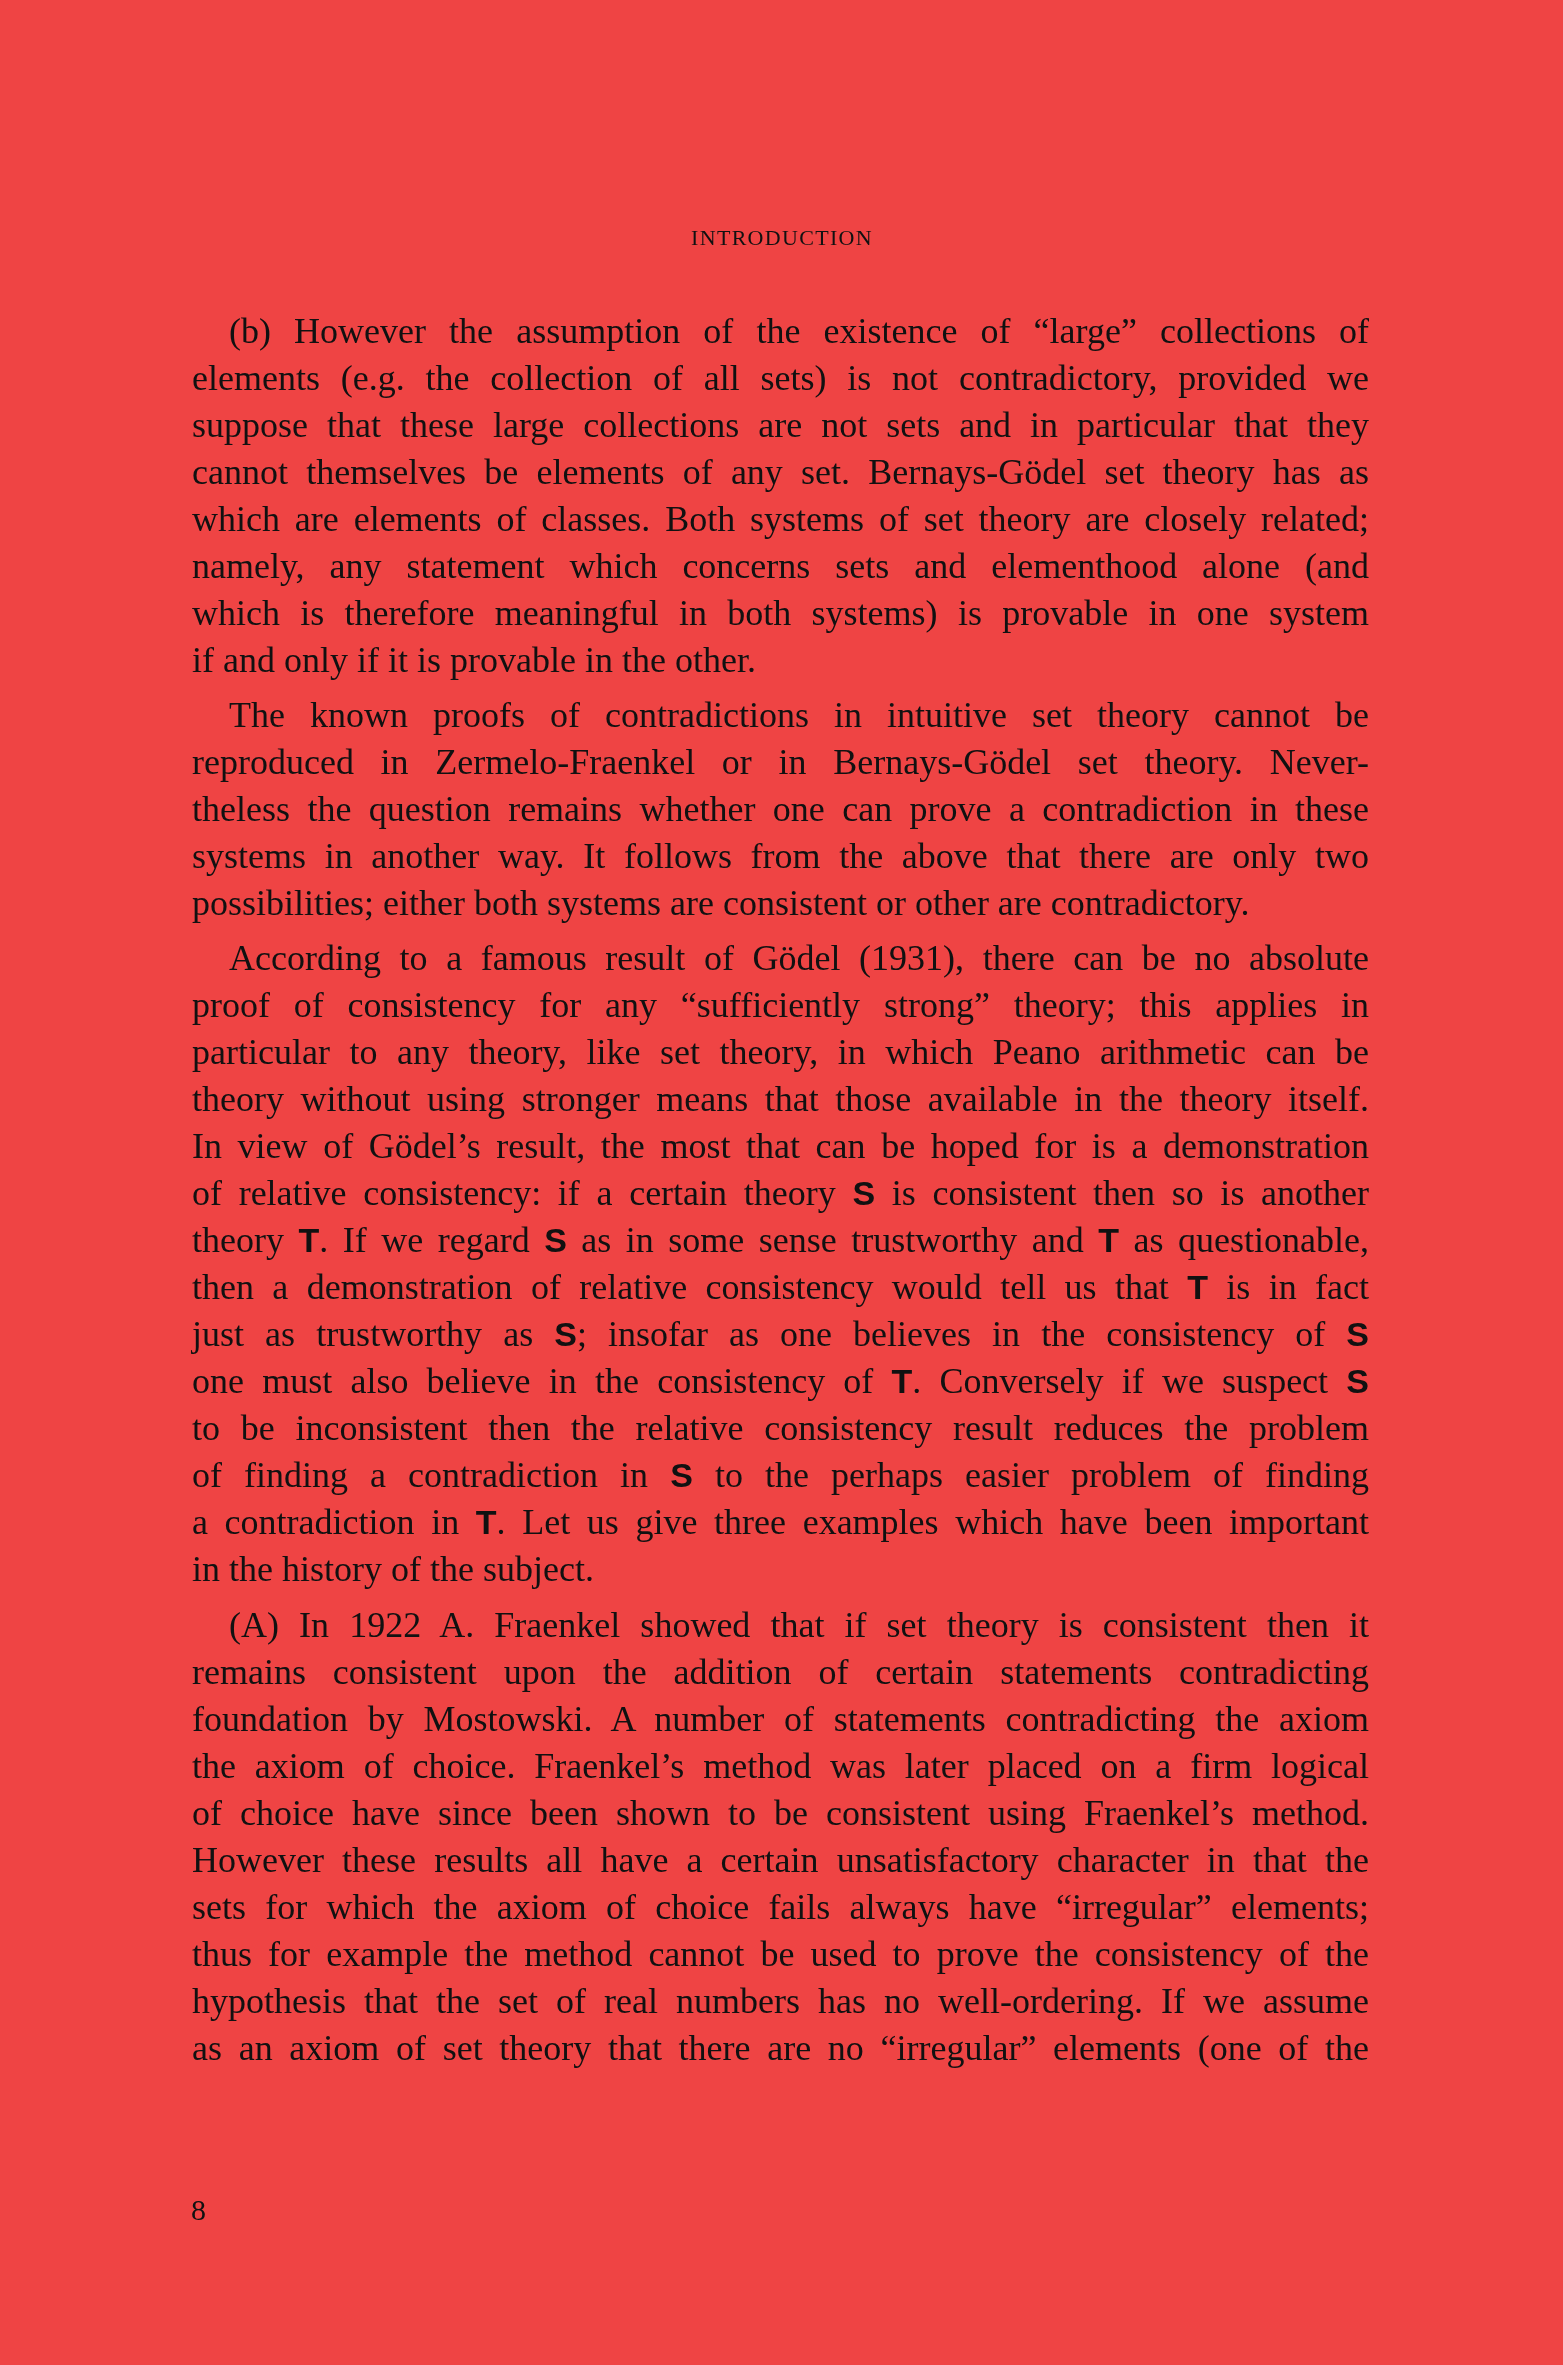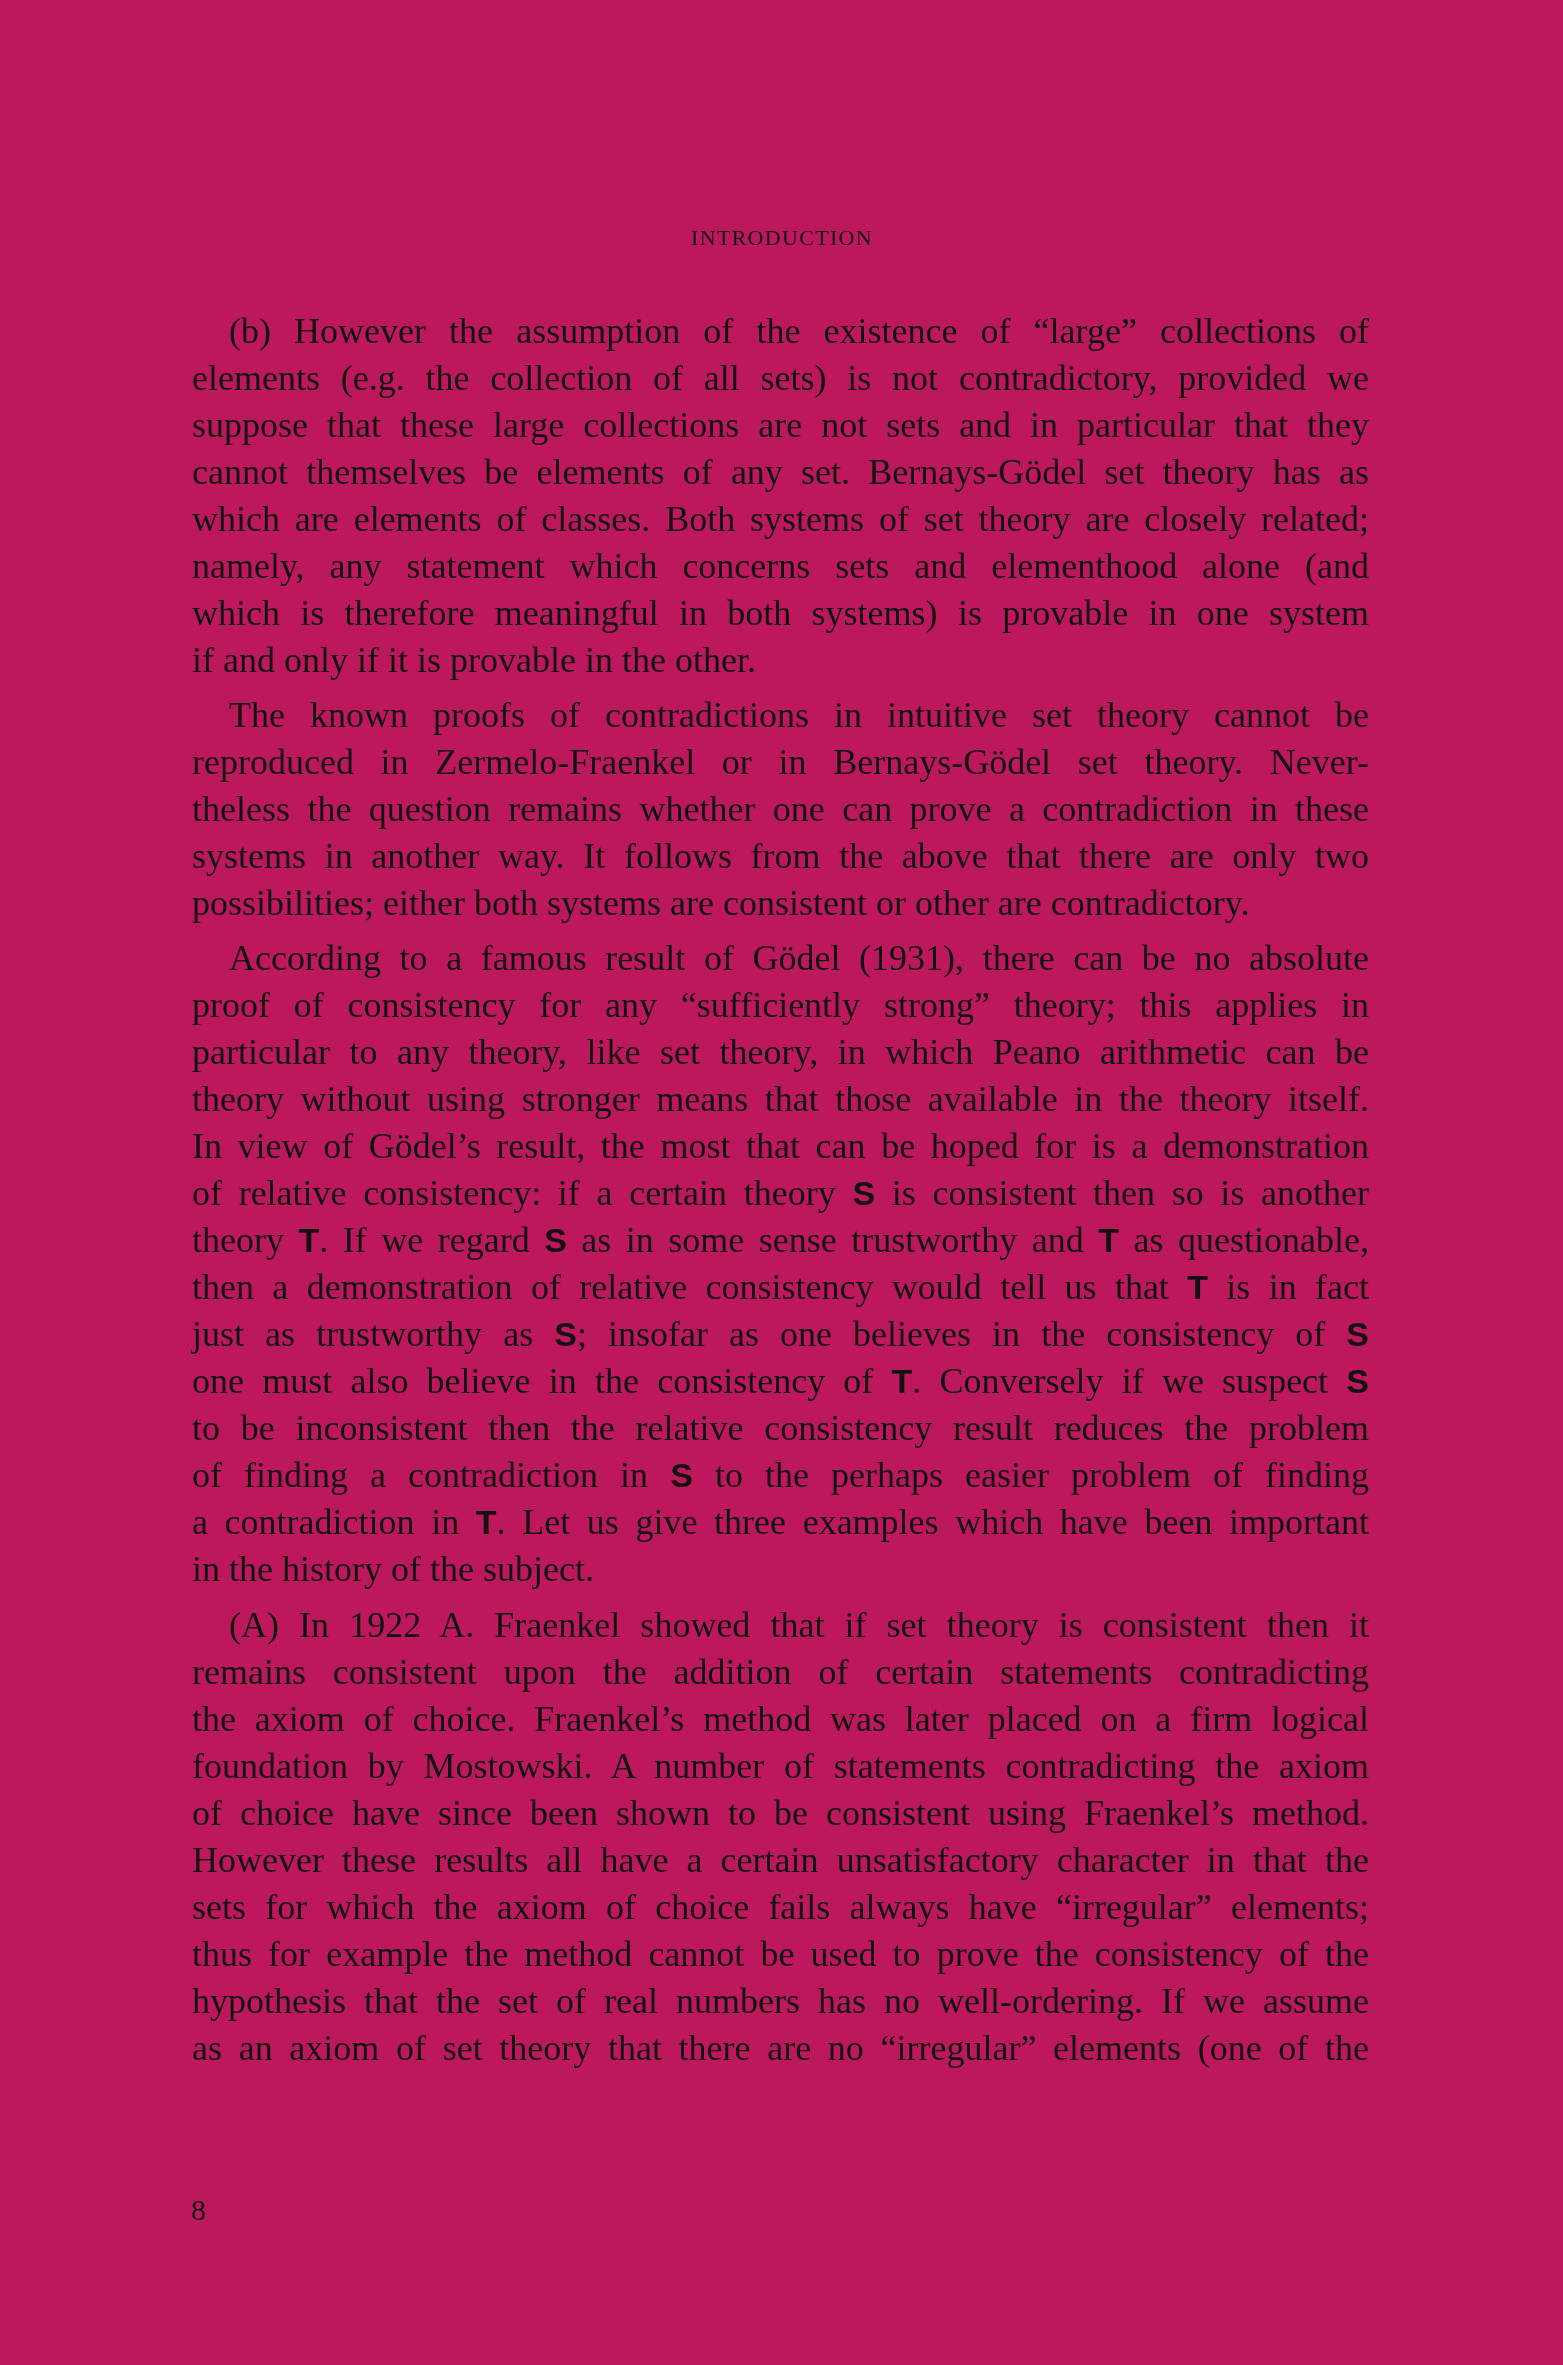--- a/index.html
+++ b/index.html
@@ -1,17 +1,17 @@
 <!DOCTYPE html>
 <html style="font-size:14px"><head>
 <meta charset="utf-8">
 <style>
   html, body { margin: 0; padding: 0; background: #ffffff; }
   body { width: 1564px; height: 2366px; position: relative; overflow: hidden; }
-  .page { position: absolute; left: 0; top: 0; width: 1564px; height: 2366px; background: #be185d; color: #111; }
+  .page { position: absolute; left: 0; top: 0; width: 1564px; height: 2366px; background: #ef4444; color: #111; }
   .running-head {
     position: absolute; left: 0; width: 1564px; top: 225px; text-align: center;
     font-family: "Liberation Serif", serif; font-size: 22px; letter-spacing: 1.3px; color: #111;
   }
   .body {
     position: absolute; left: 184px; top: 300px; width: 1193px;
     font-family: "Liberation Serif", serif; font-size: 36px; color: #111;
   }
   .para { margin: 8px; }
   .para + .para { margin-top: 0; }
@@ -63,22 +63,22 @@
         <span class="line">just as trustworthy as <span class="b">S</span>; insofar as one believes in the consistency of <span class="b">S</span></span>
         <span class="line">one must also believe in the consistency of <span class="b">T</span>. Conversely if we suspect <span class="b">S</span></span>
         <span class="line">to be inconsistent then the relative consistency result reduces the problem</span>
         <span class="line">of finding a contradiction in <span class="b">S</span> to the perhaps easier problem of finding</span>
         <span class="line">a contradiction in <span class="b">T</span>. Let us give three examples which have been important</span>
         <span class="line last">in the history of the subject.</span>
       </div>
       <div class="para gap">
         <span class="line indent">(A) In 1922 A. Fraenkel showed that if set theory is consistent then it</span>
         <span class="line">remains consistent upon the addition of certain statements contradicting</span>
+        <span class="line">foundation by Mostowski. A number of statements contradicting the axiom</span>
         <span class="line">the axiom of choice. Fraenkel’s method was later placed on a firm logical</span>
-        <span class="line">foundation by Mostowski. A number of statements contradicting the axiom</span>
         <span class="line">of choice have since been shown to be consistent using Fraenkel’s method.</span>
         <span class="line">However these results all have a certain unsatisfactory character in that the</span>
         <span class="line">sets for which the axiom of choice fails always have “irregular” elements;</span>
         <span class="line">thus for example the method cannot be used to prove the consistency of the</span>
         <span class="line">hypothesis that the set of real numbers has no well-ordering. If we assume</span>
         <span class="line">as an axiom of set theory that there are no “irregular” elements (one of the</span>
       </div>
     </div>
   <div class="folio">8</div>
 </div>

